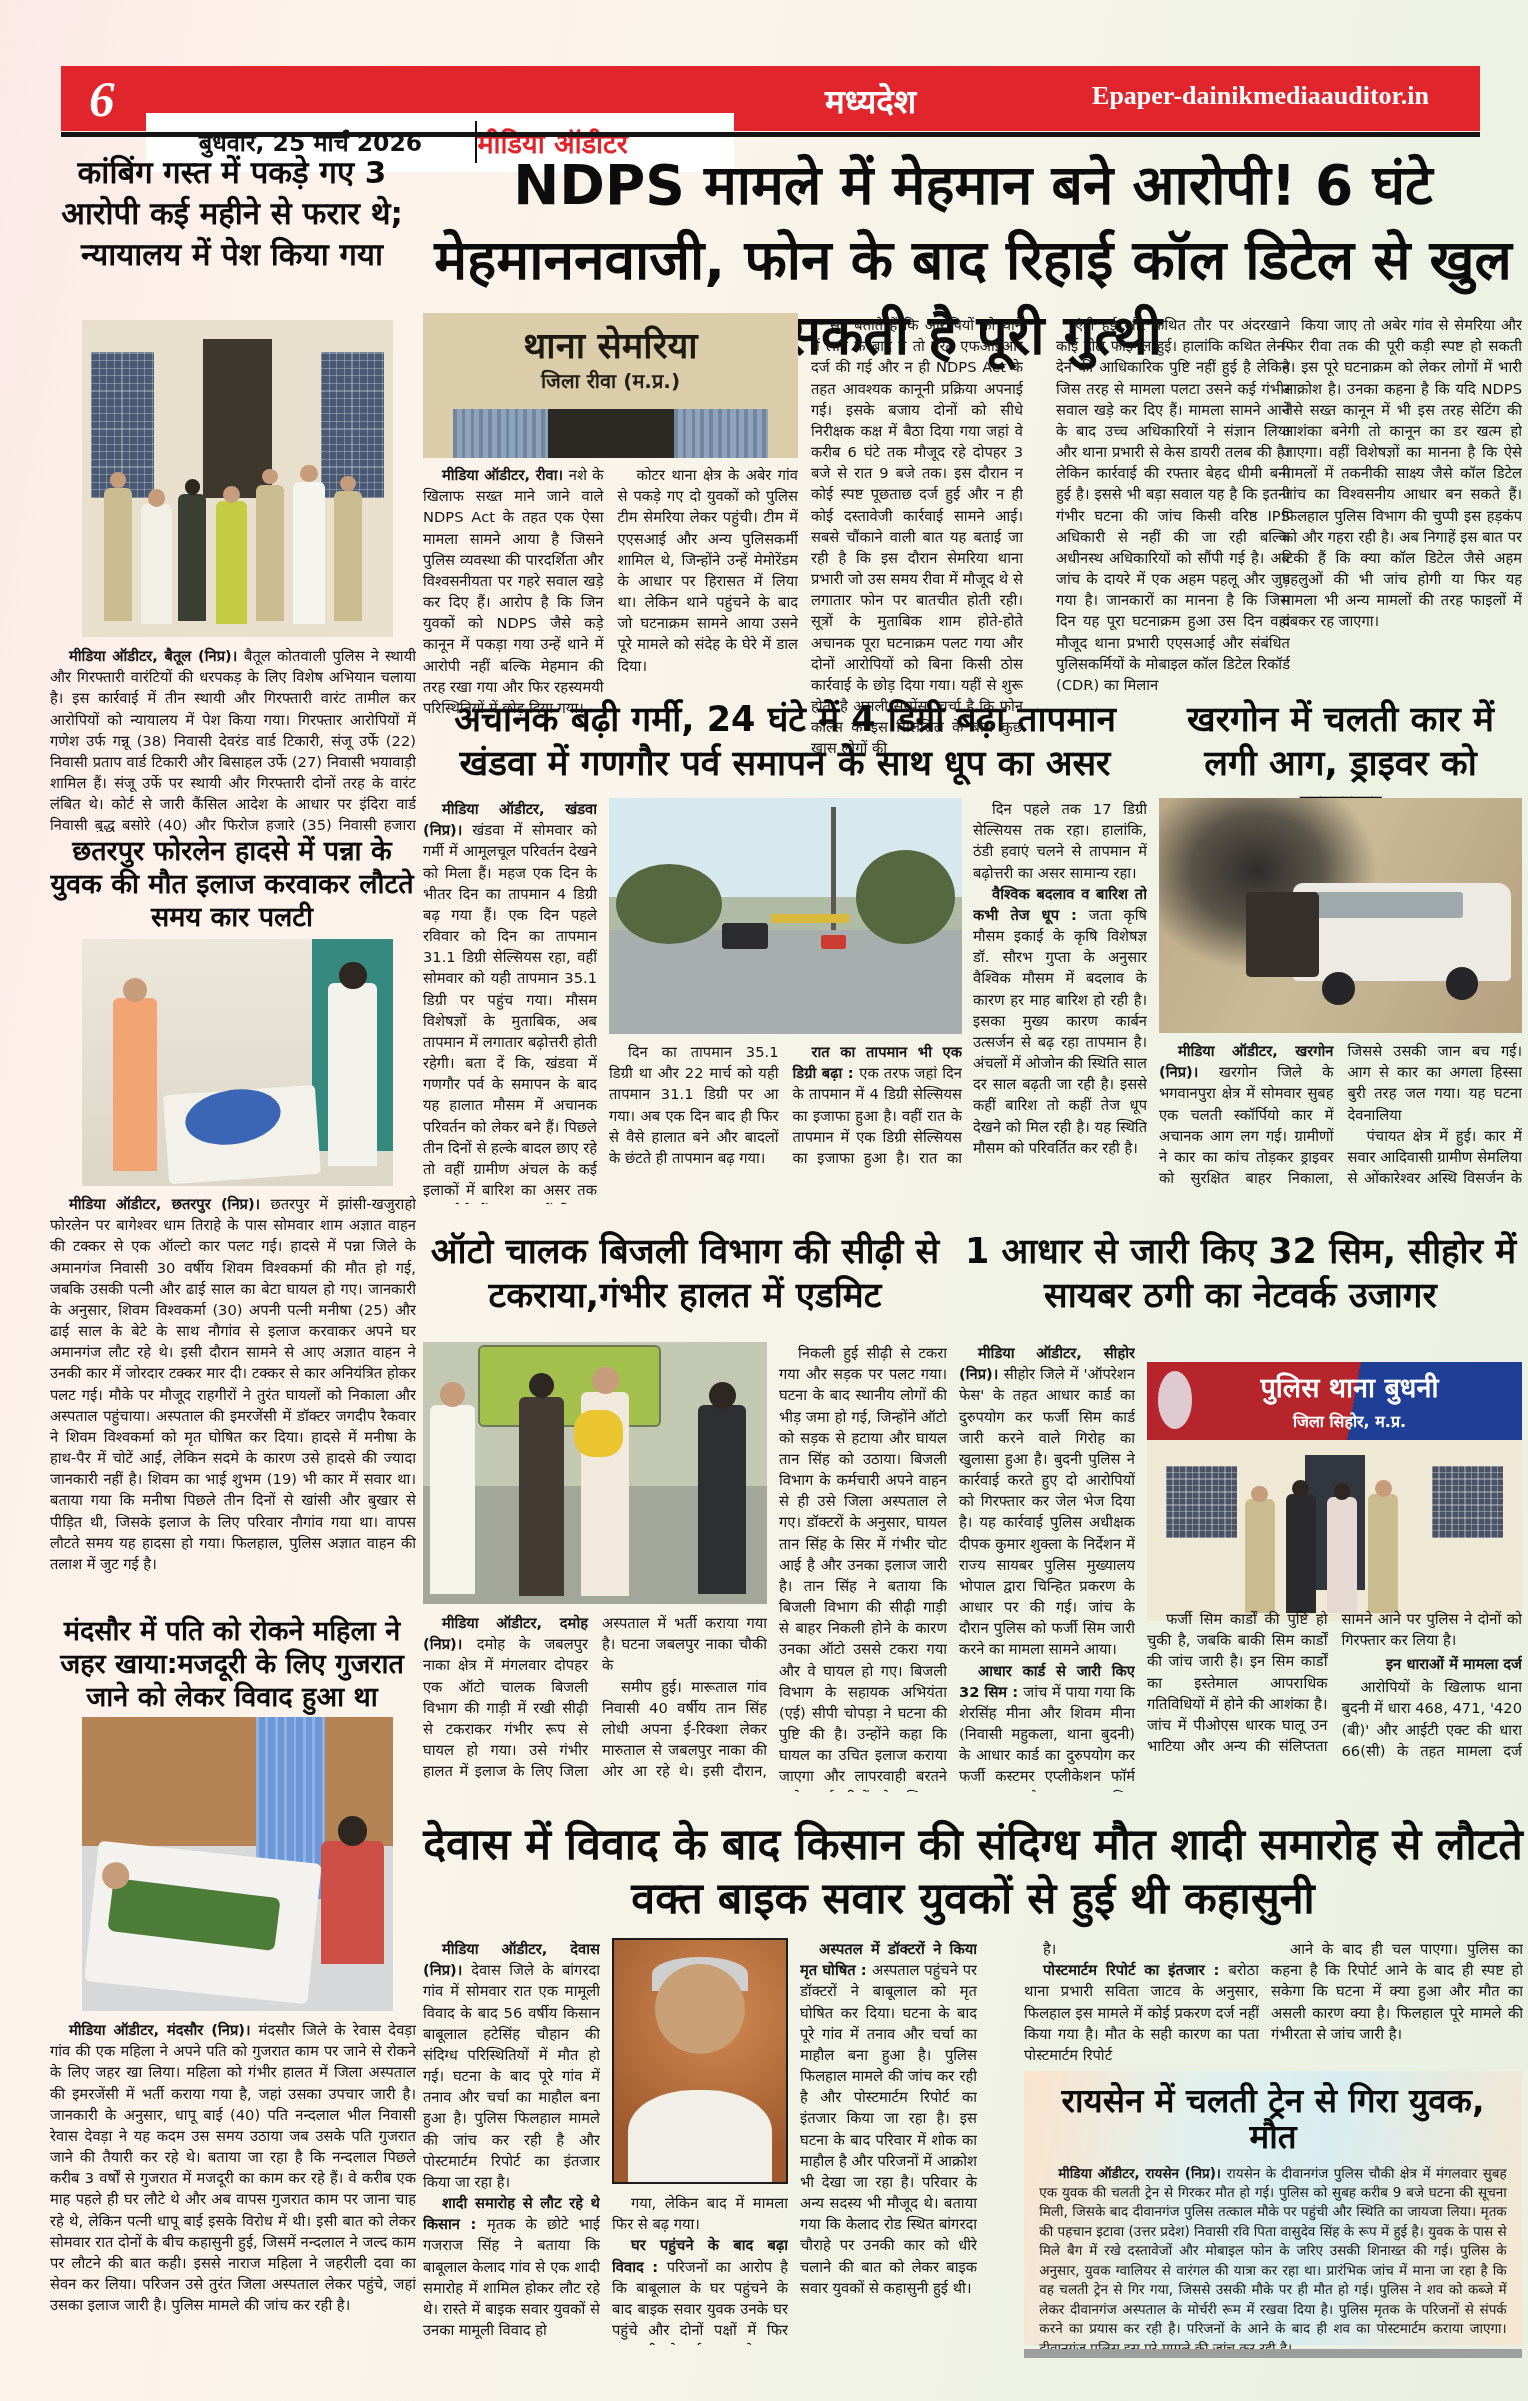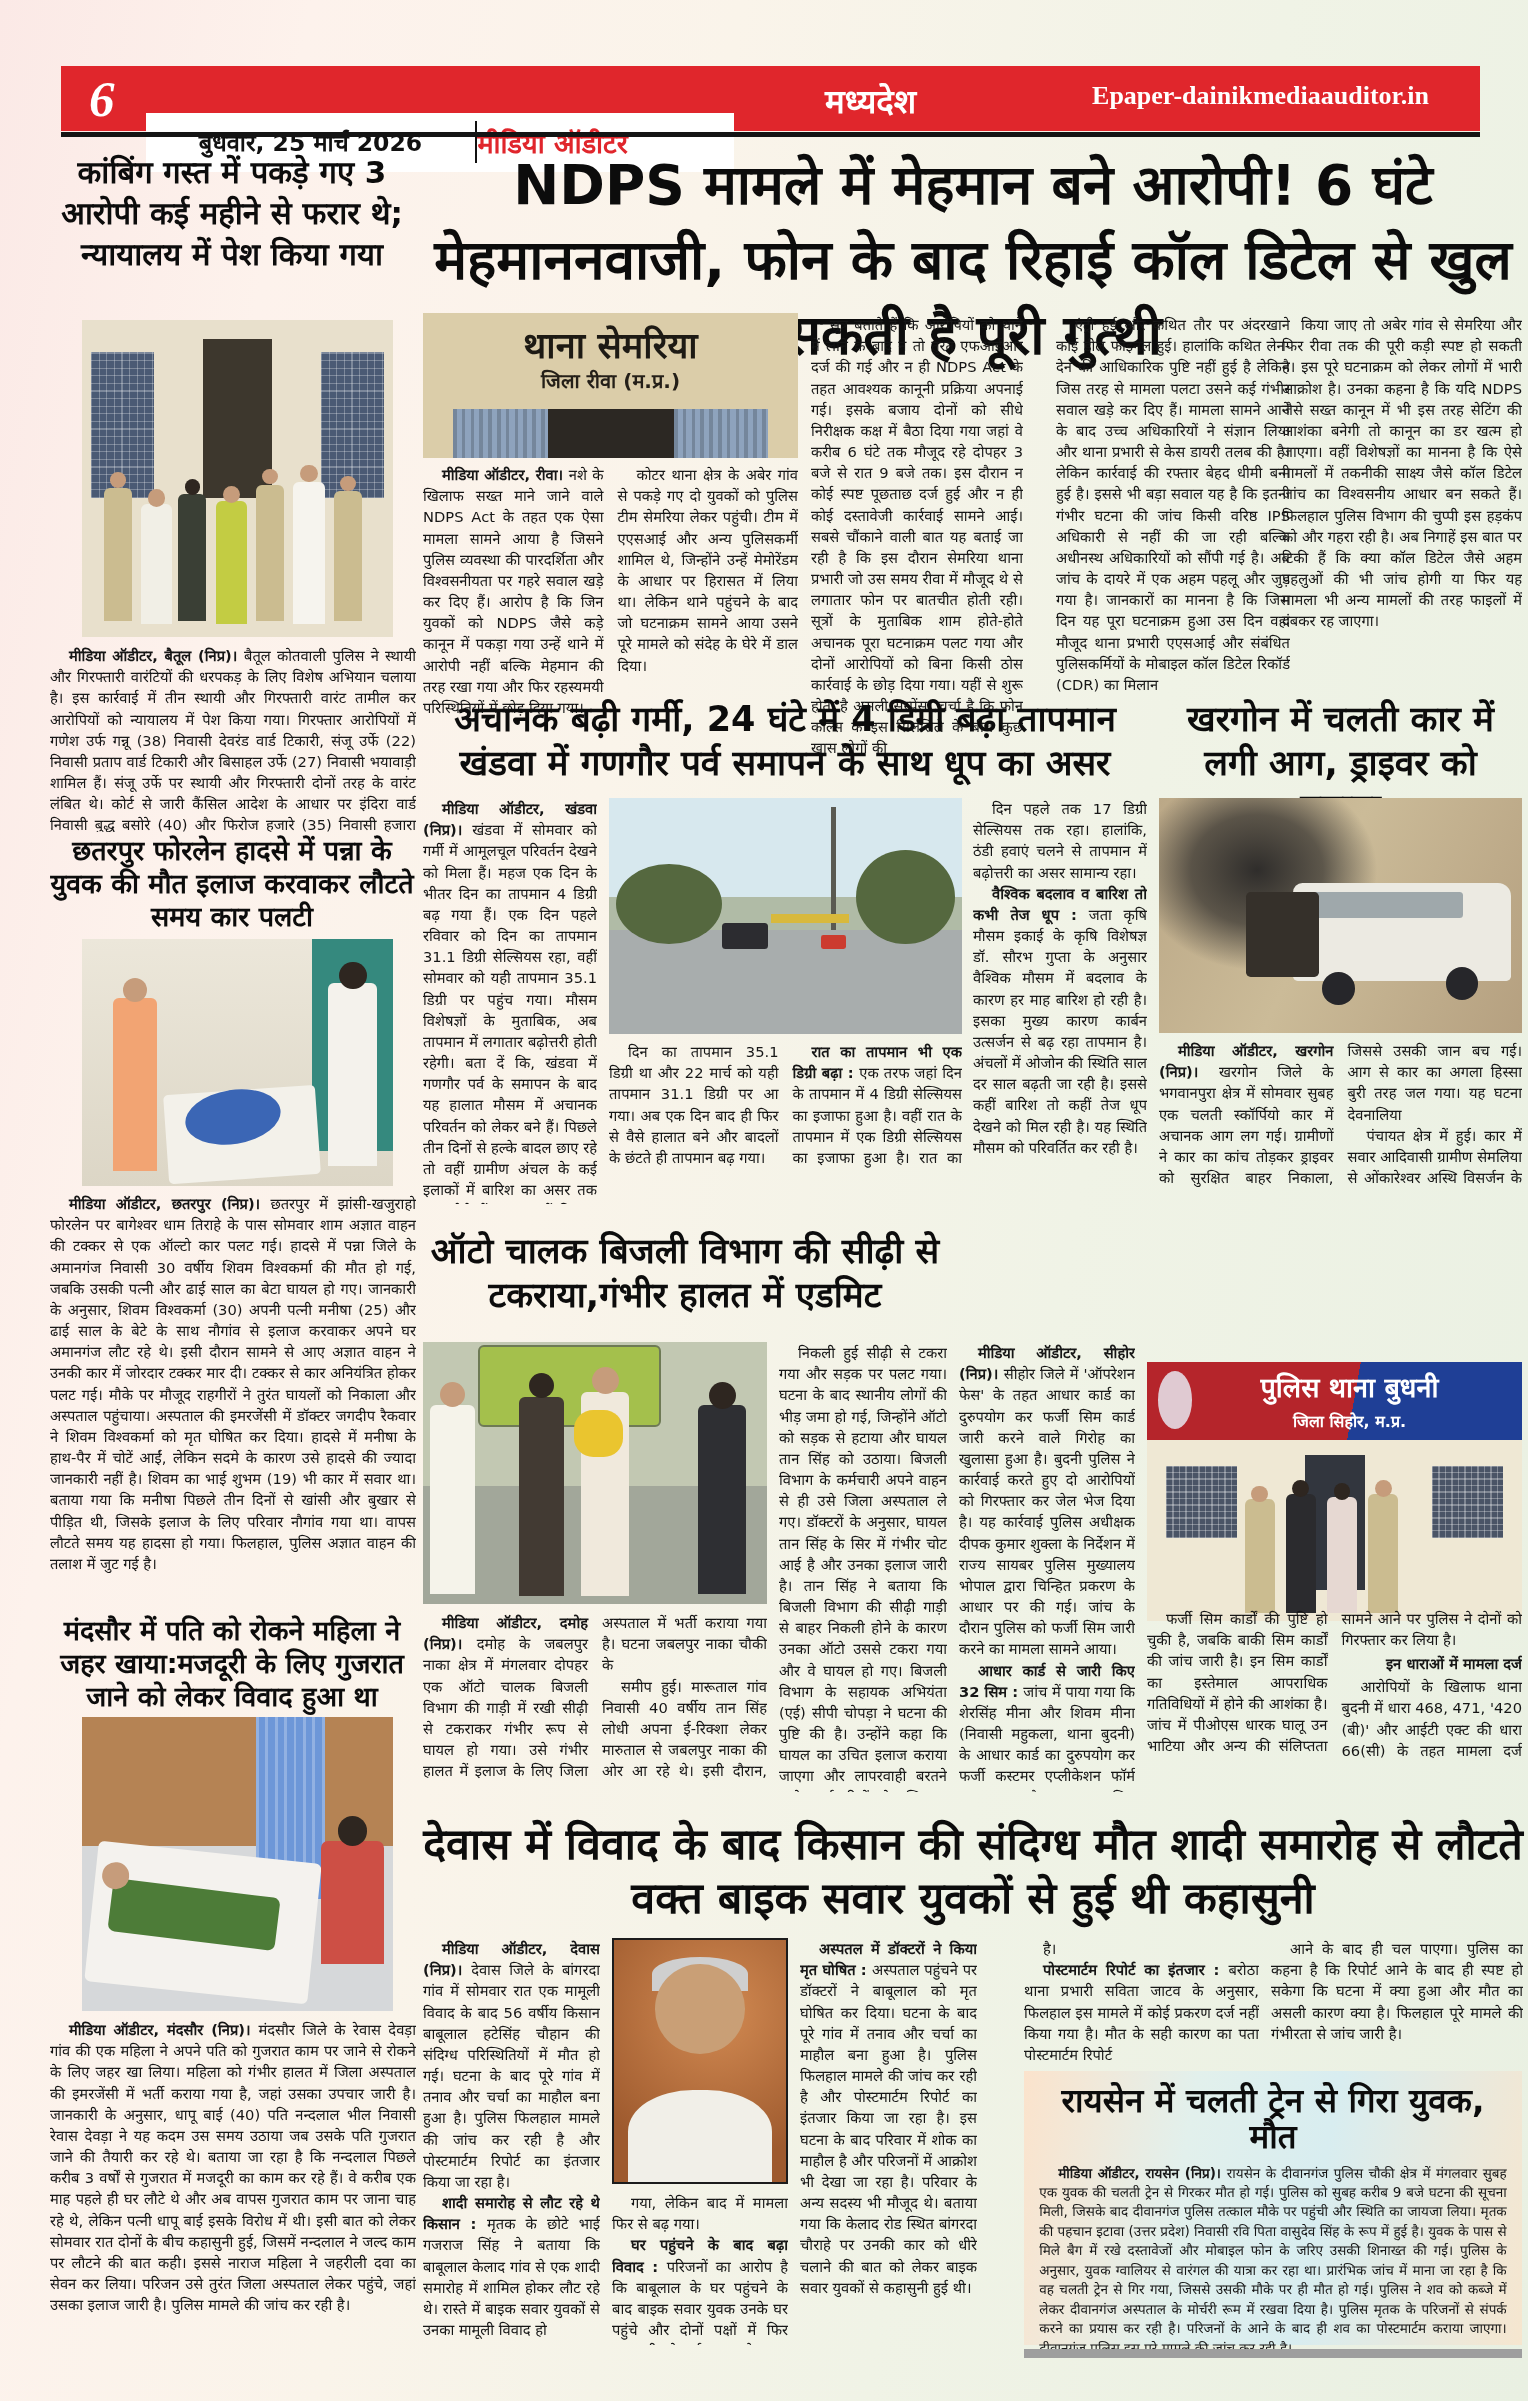--- a/index.html
+++ b/index.html
@@ -220,20 +220,21 @@
     <div class="fig dh" style="right:6%;bottom:4%;width:14%;height:72%;background:#2e2f33;"></div>
   </div>
   <div class="abs txt cols2" style="left:423px;top:1612px;width:344px;height:181px;">
     <p><b class="byl">मीडिया ऑडीटर, दमोह (निप्र)।</b><span>दमोह के जबलपुर नाका क्षेत्र में मंगलवार दोपहर एक ऑटो चालक बिजली विभाग की गाड़ी में रखी सीढ़ी से टकराकर गंभीर रूप से घायल हो गया। उसे गंभीर हालत में इलाज के लिए जिला अस्पताल में भर्ती कराया गया है। घटना जबलपुर नाका चौकी के</span></p>
     <p><span>समीप हुई। मारूताल गांव निवासी 40 वर्षीय तान सिंह लोधी अपना ई-रिक्शा लेकर मारुताल से जबलपुर नाका की ओर आ रहे थे। इसी दौरान, जबलपुर नाका के पास बिजली विभाग की एक गाड़ी खड़ी थी, जिसकी सीढ़ी गाड़ी की बॉडी से बाहर निकली हुई थी। तान सिंह का ऑटो रिक्शा उसी</span></p>
   </div>
   <div class="abs txt" style="left:779px;top:1342px;width:168px;height:450px;">
     <p>निकली हुई सीढ़ी से टकरा गया और सड़क पर पलट गया। घटना के बाद स्थानीय लोगों की भीड़ जमा हो गई, जिन्होंने ऑटो को सड़क से हटाया और घायल तान सिंह को उठाया। बिजली विभाग के कर्मचारी अपने वाहन से ही उसे जिला अस्पताल ले गए। डॉक्टरों के अनुसार, घायल तान सिंह के सिर में गंभीर चोट आई है और उनका इलाज जारी है। तान सिंह ने बताया कि बिजली विभाग की सीढ़ी गाड़ी से बाहर निकली होने के कारण उनका ऑटो उससे टकरा गया और वे घायल हो गए। बिजली विभाग के सहायक अभियंता (एई) सीपी चोपड़ा ने घटना की पुष्टि की है। उन्होंने कहा कि घायल का उचित इलाज कराया जाएगा और लापरवाही बरतने वाले कर्मचारियों के खिलाफ कार्रवाई की जाएगी।</p>
   </div>
 
+  <h2 class="abs hl hl-mid" style="left:959px;top:1230px;width:563px;">1 आधार से जारी किए 32 सिम, सीहोर में सायबर ठगी का नेटवर्क उजागर</h2>
   <div class="abs txt" style="left:959px;top:1342px;width:176px;height:450px;">
     <p><b class="byl">मीडिया ऑडीटर, सीहोर (निप्र)।</b><span>सीहोर जिले में 'ऑपरेशन फेस' के तहत आधार कार्ड का दुरुपयोग कर फर्जी सिम कार्ड जारी करने वाले गिरोह का खुलासा हुआ है। बुदनी पुलिस ने कार्रवाई करते हुए दो आरोपियों को गिरफ्तार कर जेल भेज दिया है। यह कार्रवाई पुलिस अधीक्षक दीपक कुमार शुक्ला के निर्देशन में राज्य सायबर पुलिस मुख्यालय भोपाल द्वारा चिन्हित प्रकरण के आधार पर की गई। जांच के दौरान पुलिस को फर्जी सिम जारी करने का मामला सामने आया।</span></p>
     <p><b class="subi">आधार कार्ड से जारी किए 32 सिम :</b><span>जांच में पाया गया कि शेरसिंह मीना और शिवम मीना (निवासी महुकला, थाना बुदनी) के आधार कार्ड का दुरुपयोग कर फर्जी कस्टमर एप्लीकेशन फॉर्म बनाए गए और कुल 32 सिम कार्ड जारी किए गए।</span></p>
 
   </div>
   <div class="abs photo ph-budhni" style="left:1147px;top:1342px;width:375px;height:259px;margin-top:20px;">
     <div class="signB">
       <div class="emb"></div>
       <div class="bs1">पुलिस थाना बुधनी</div>
       <div class="bs2">जिला सिहोर, म.प्र.</div>

